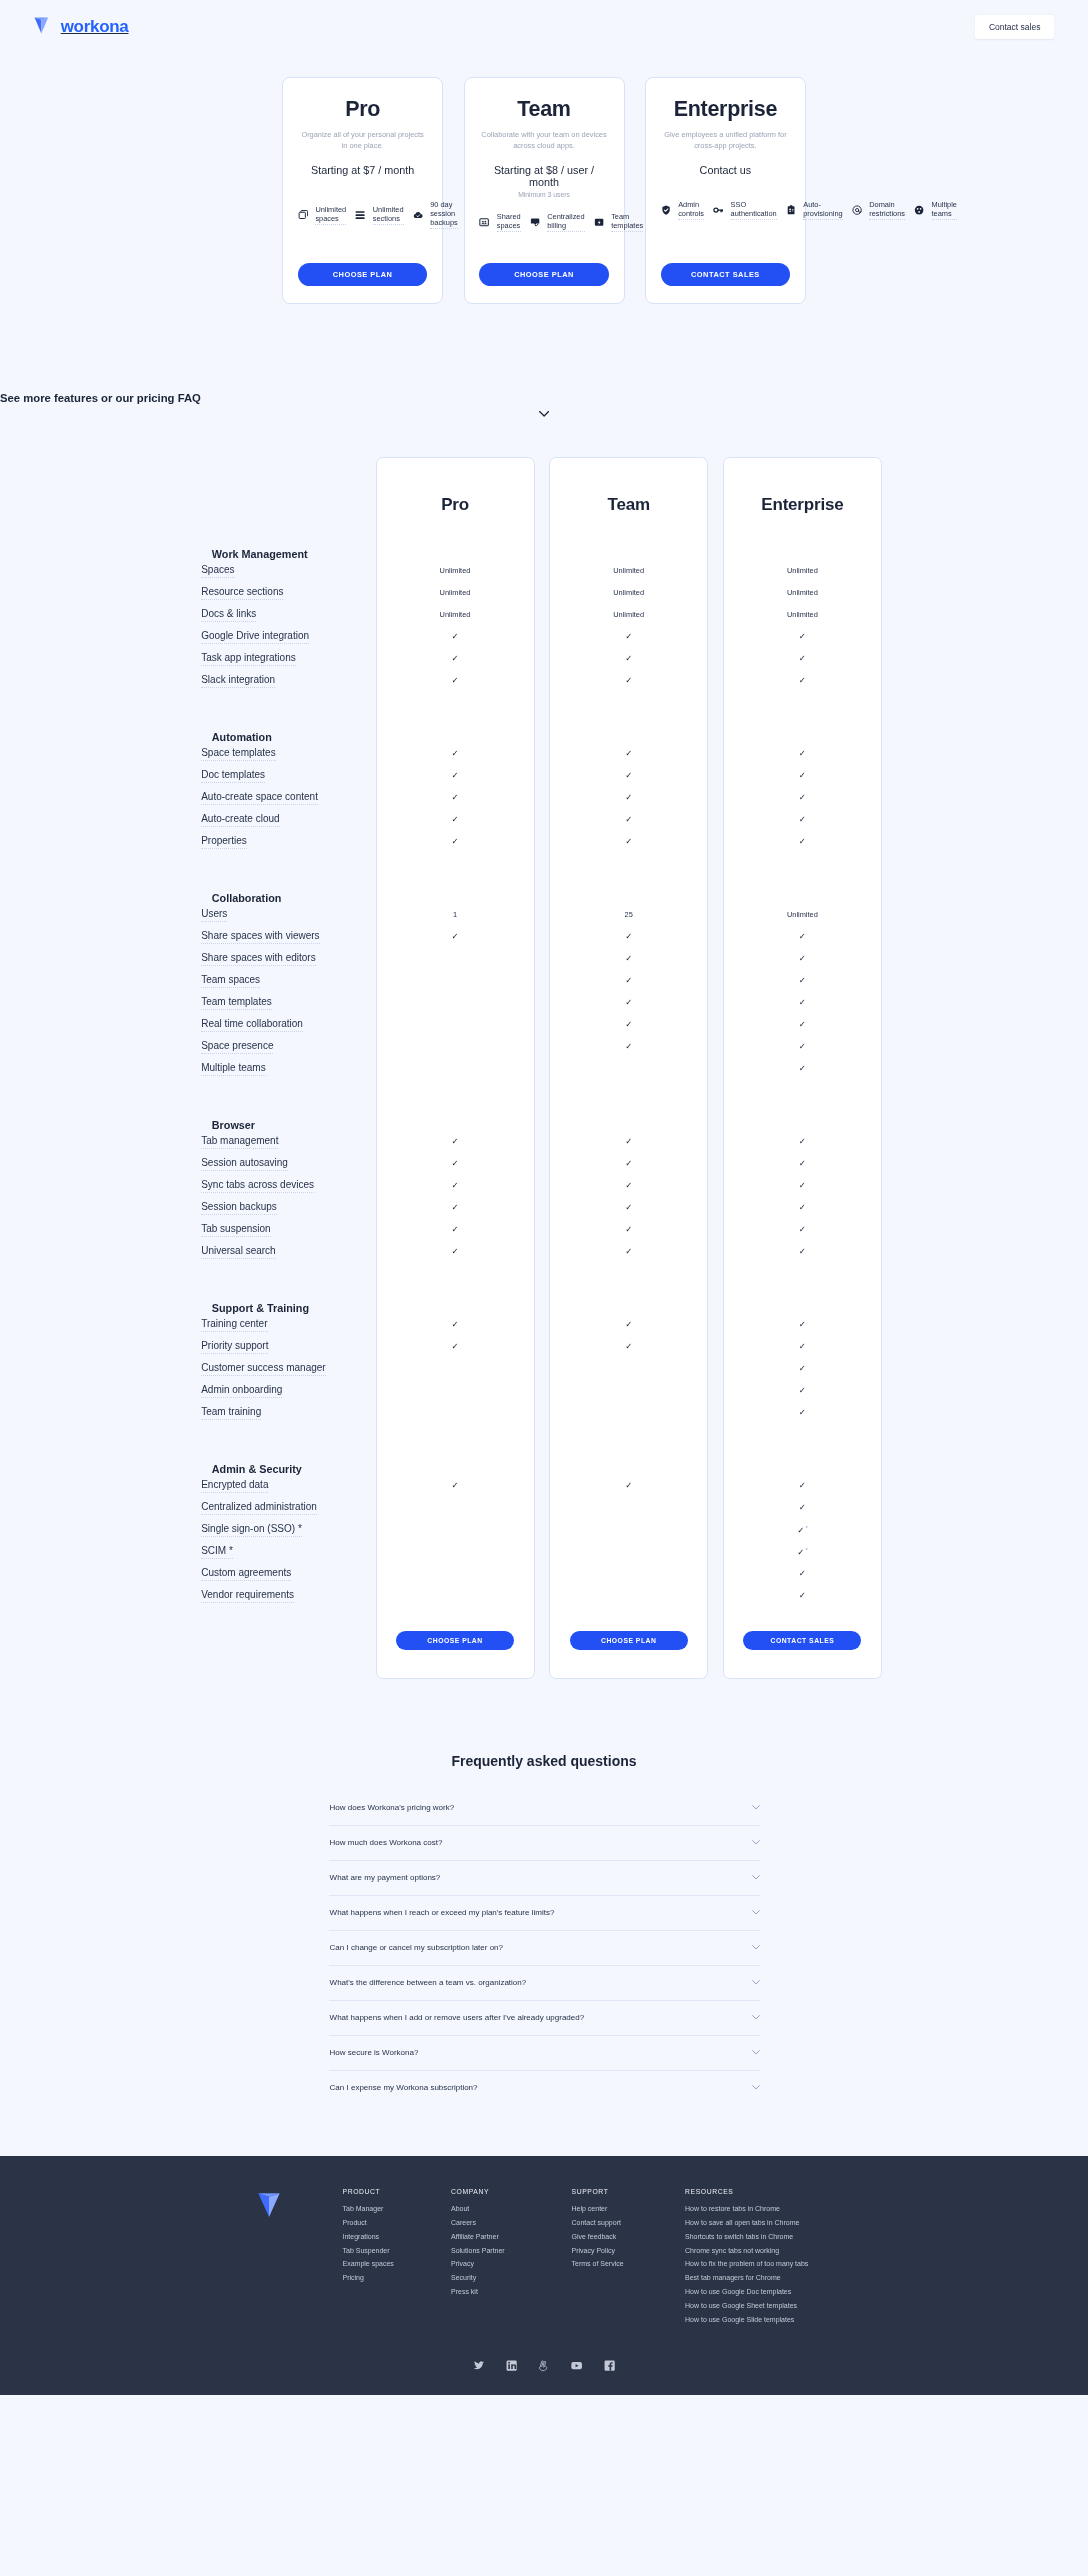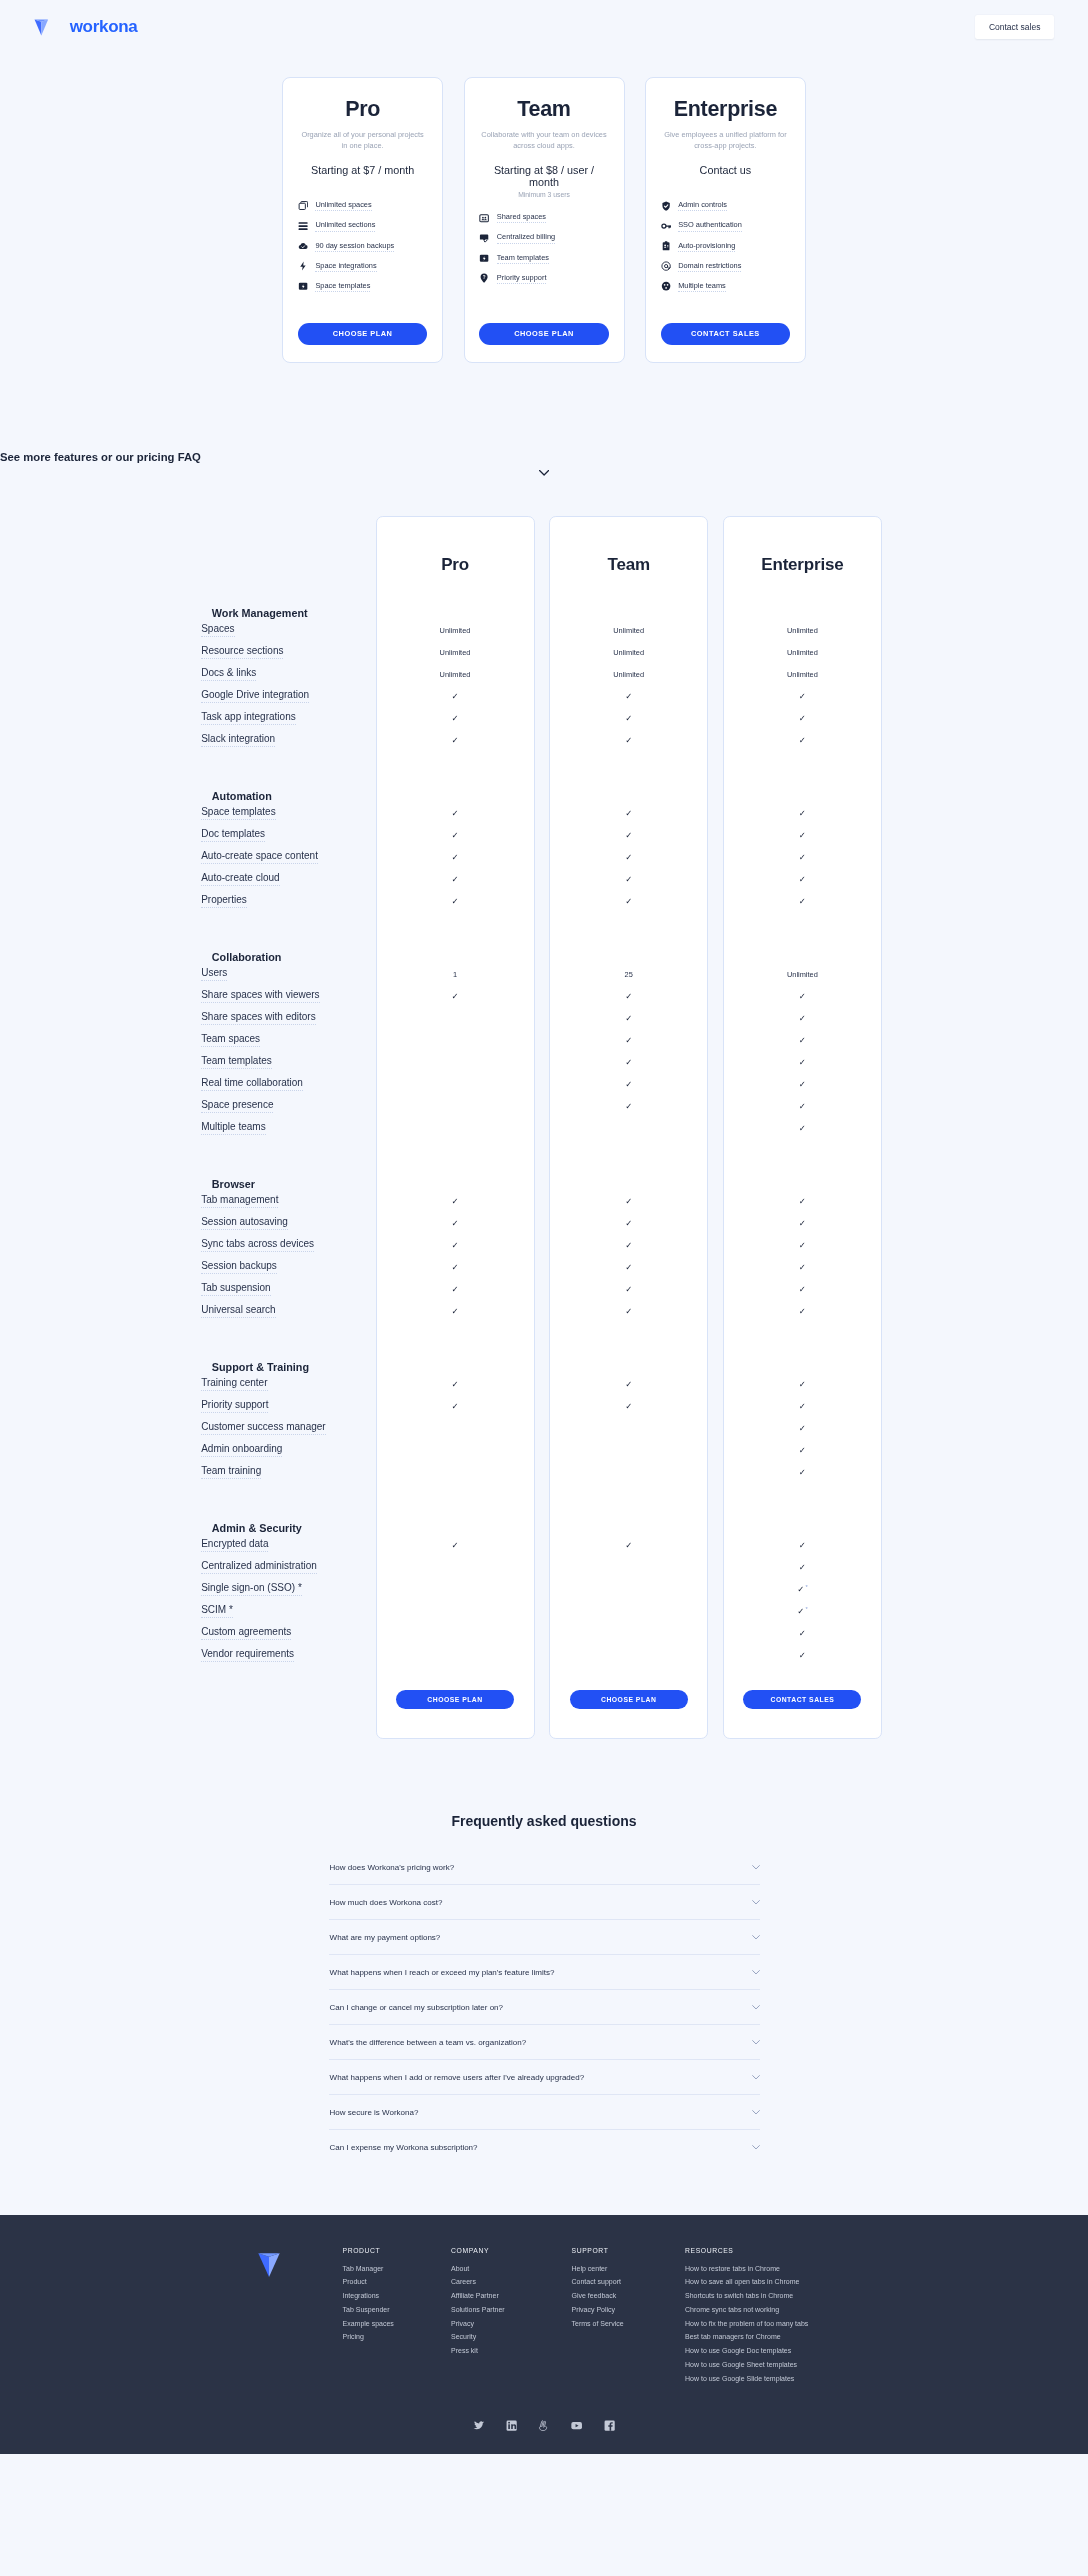--- a/index.html
+++ b/index.html
@@ -12,21 +12,21 @@
   body { width: 1088px; min-height: 2576px; position: relative; }
 
   
   .site-header {
     height: 54px;
     display: flex;
     align-items: center;
     justify-content: space-between;
     padding: 0 34px;
   }
-  .brand { display: flex; align-items: center; gap: 21px; }
+  .brand { display: flex; gap: 12px; text-decoration: underline; }
   .brand-mark { width: 14.7px; height: 17px; display: block; }
   .brand-name {
     font-size: 17px; font-weight: 700; color: #2563ff;
     letter-spacing: -0.3px;
   }
   .contact-sales-btn {
     background: #ffffff;
     border: none;
     border-radius: 2.3px;
     padding: 7.4px 13.6px;
@@ -74,21 +74,21 @@
     color: #1b2439;
     margin-top: 12.5px;
   }
   .plan-min {
     text-align: center;
     font-size: 6.8px;
     color: #9aa3b5;
     margin-top: 3.4px;
     min-height: 8.5px;
   }
-  .plan-features { margin-top: 12.5px; display: flex; flex-direction: column; gap: 9px; }
+  .plan-features { margin-top: 12.5px; display: flex; flex-direction: row; gap: 9px; }
   .plan-feature { display: flex; align-items: center; gap: 7.4px; }
   .pf-icon { width: 10.2px; height: 10.2px; flex: 0 0 10.2px; color: #1b2439; display:block; }
   .pf-label {
     font-size: 7.4px;
     color: #27314a;
     border-bottom: 0.6px dotted #c9d4ea;
     padding-bottom: 1.1px;
   }
   .plan-spacer { flex: 1 1 auto; min-height: 16px; }
   .plan-cta {

